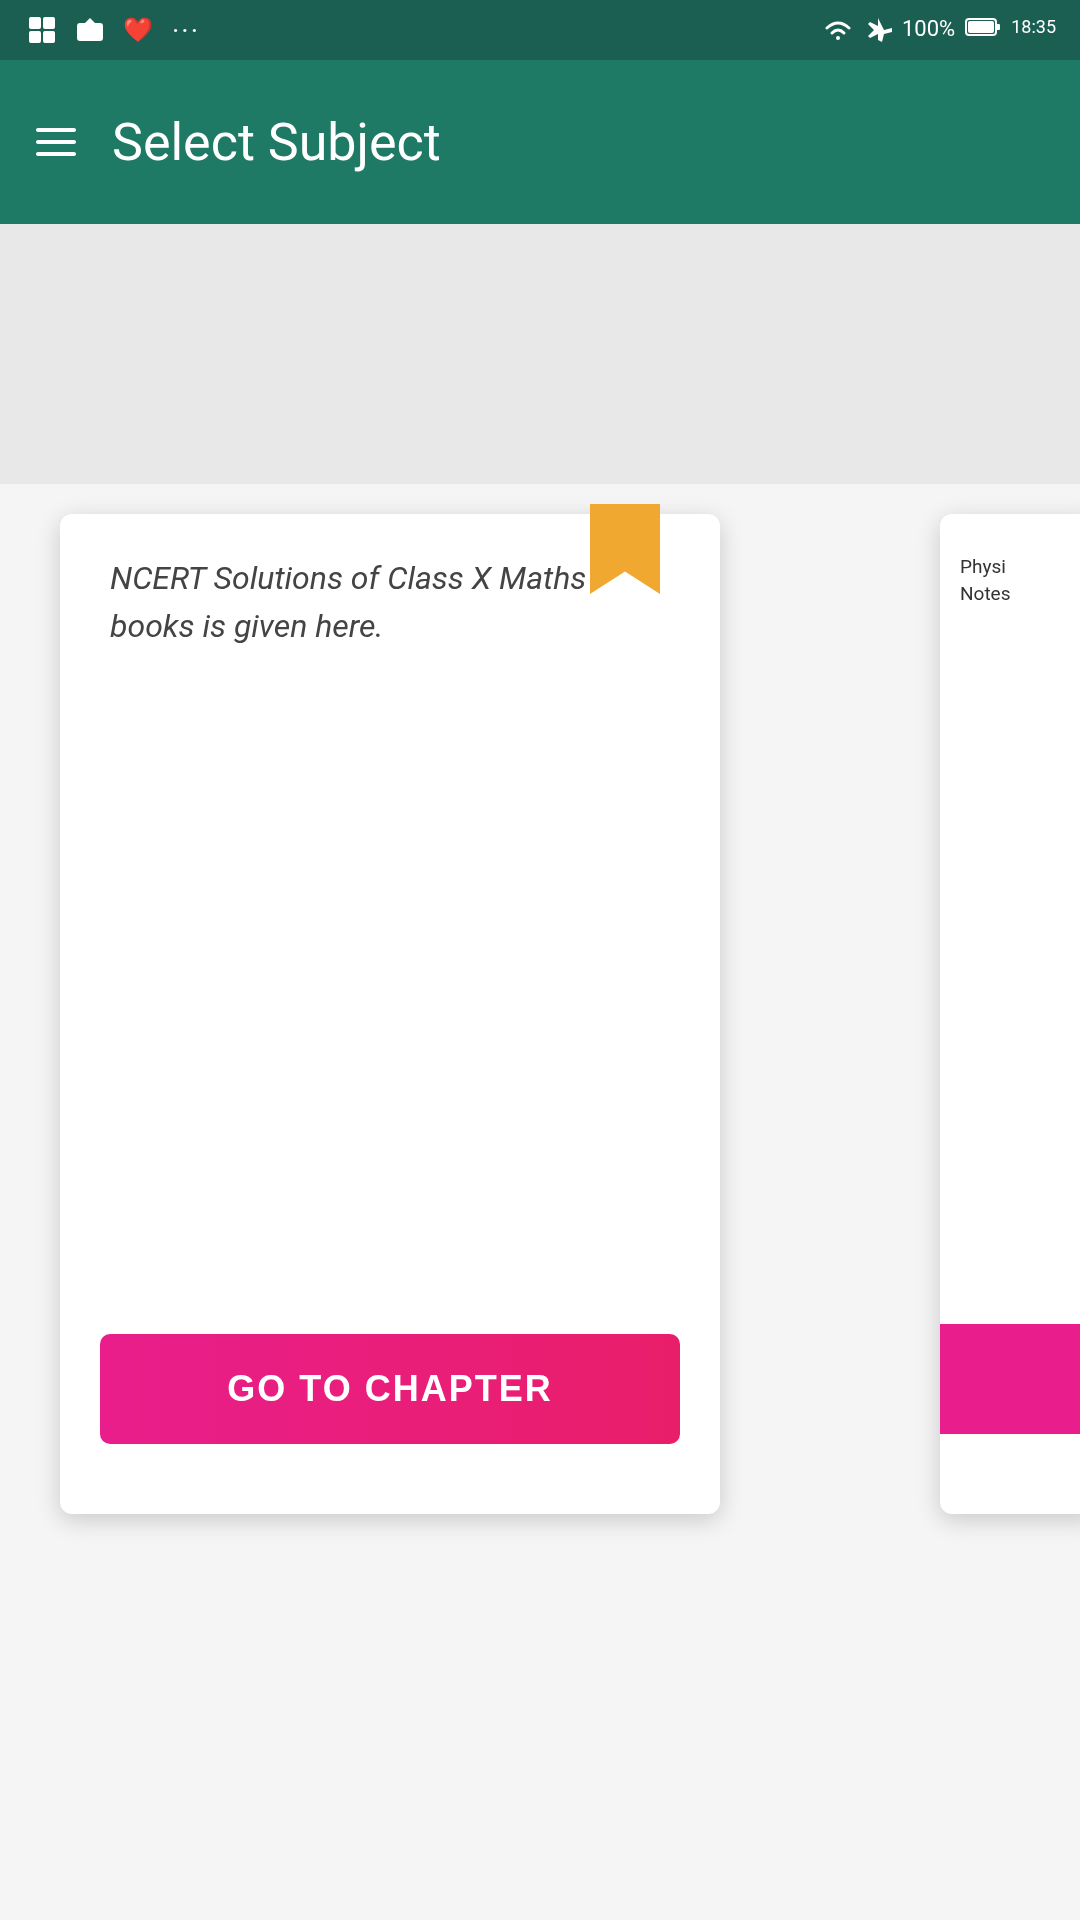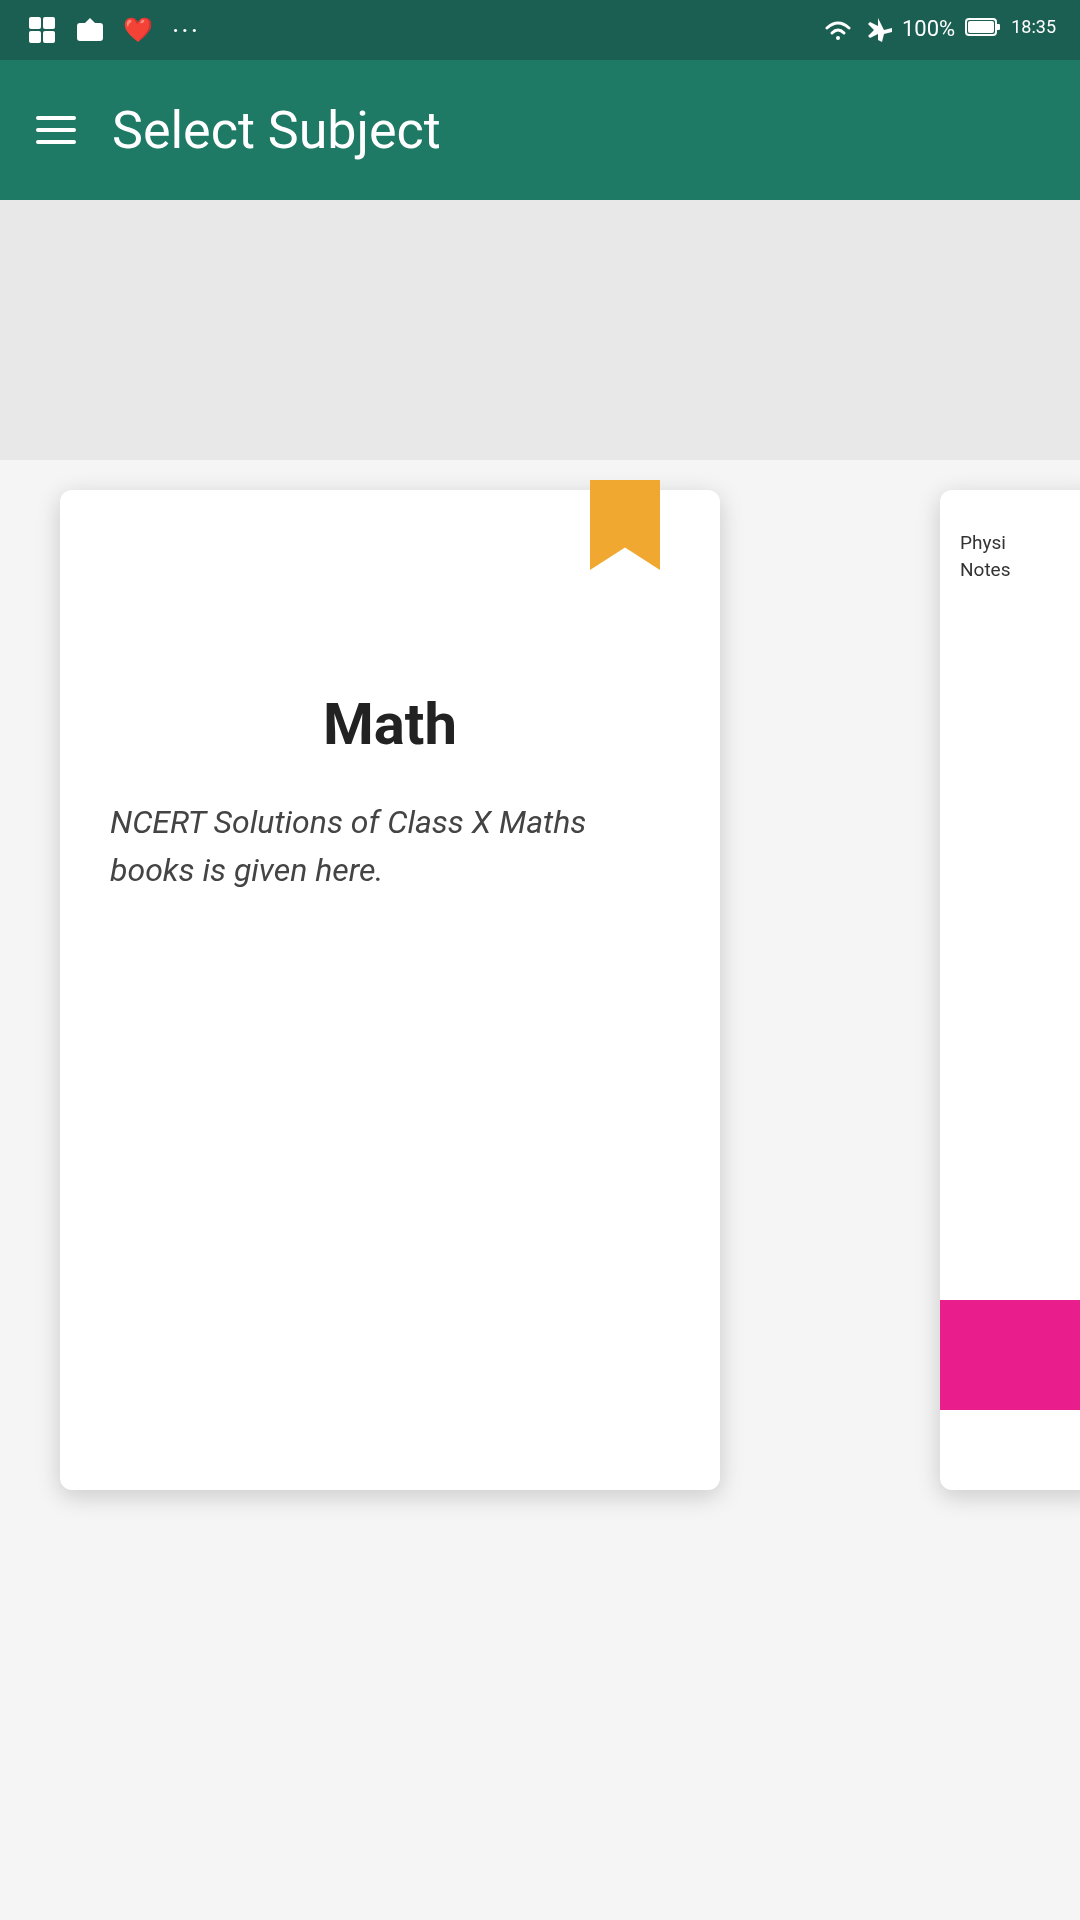--- a/index.html
+++ b/index.html
@@ -48,21 +48,21 @@
       display: flex;
       align-items: flex-start;
       gap: 10px;
       color: white;
       font-size: 22px;
     }
 
     
     .app-bar {
       width: 100%;
-      height: 140px;
+      height: 164px;
       background-color: #1e7a65;
       display: flex;
       align-items: center;
       padding: 0 36px;
       gap: 36px;
     }
 
     .menu-icon {
       display: flex;
       flex-direction: column;
@@ -273,24 +273,24 @@
   <div class="ad-area"></div>
 
   <div class="cards-container">
 
     <div class="subject-card">
 
       <div class="bookmark-icon">
         <div class="bookmark-shape"></div>
       </div>
 
-      <h2 class="card-title">Math</h2>
 
       <p class="card-description">NCERT Solutions of Class X Maths books is given here.</p>
 
+      <button class="go-to-chapter-btn">GO TO CHAPTER</button>
 
     </div>
 
     <div class="subject-card-partial">
       <p class="partial-card-title">Physi<br>Notes</p>
       <div class="partial-card-button"></div>
     </div>
 
   </div>
 

